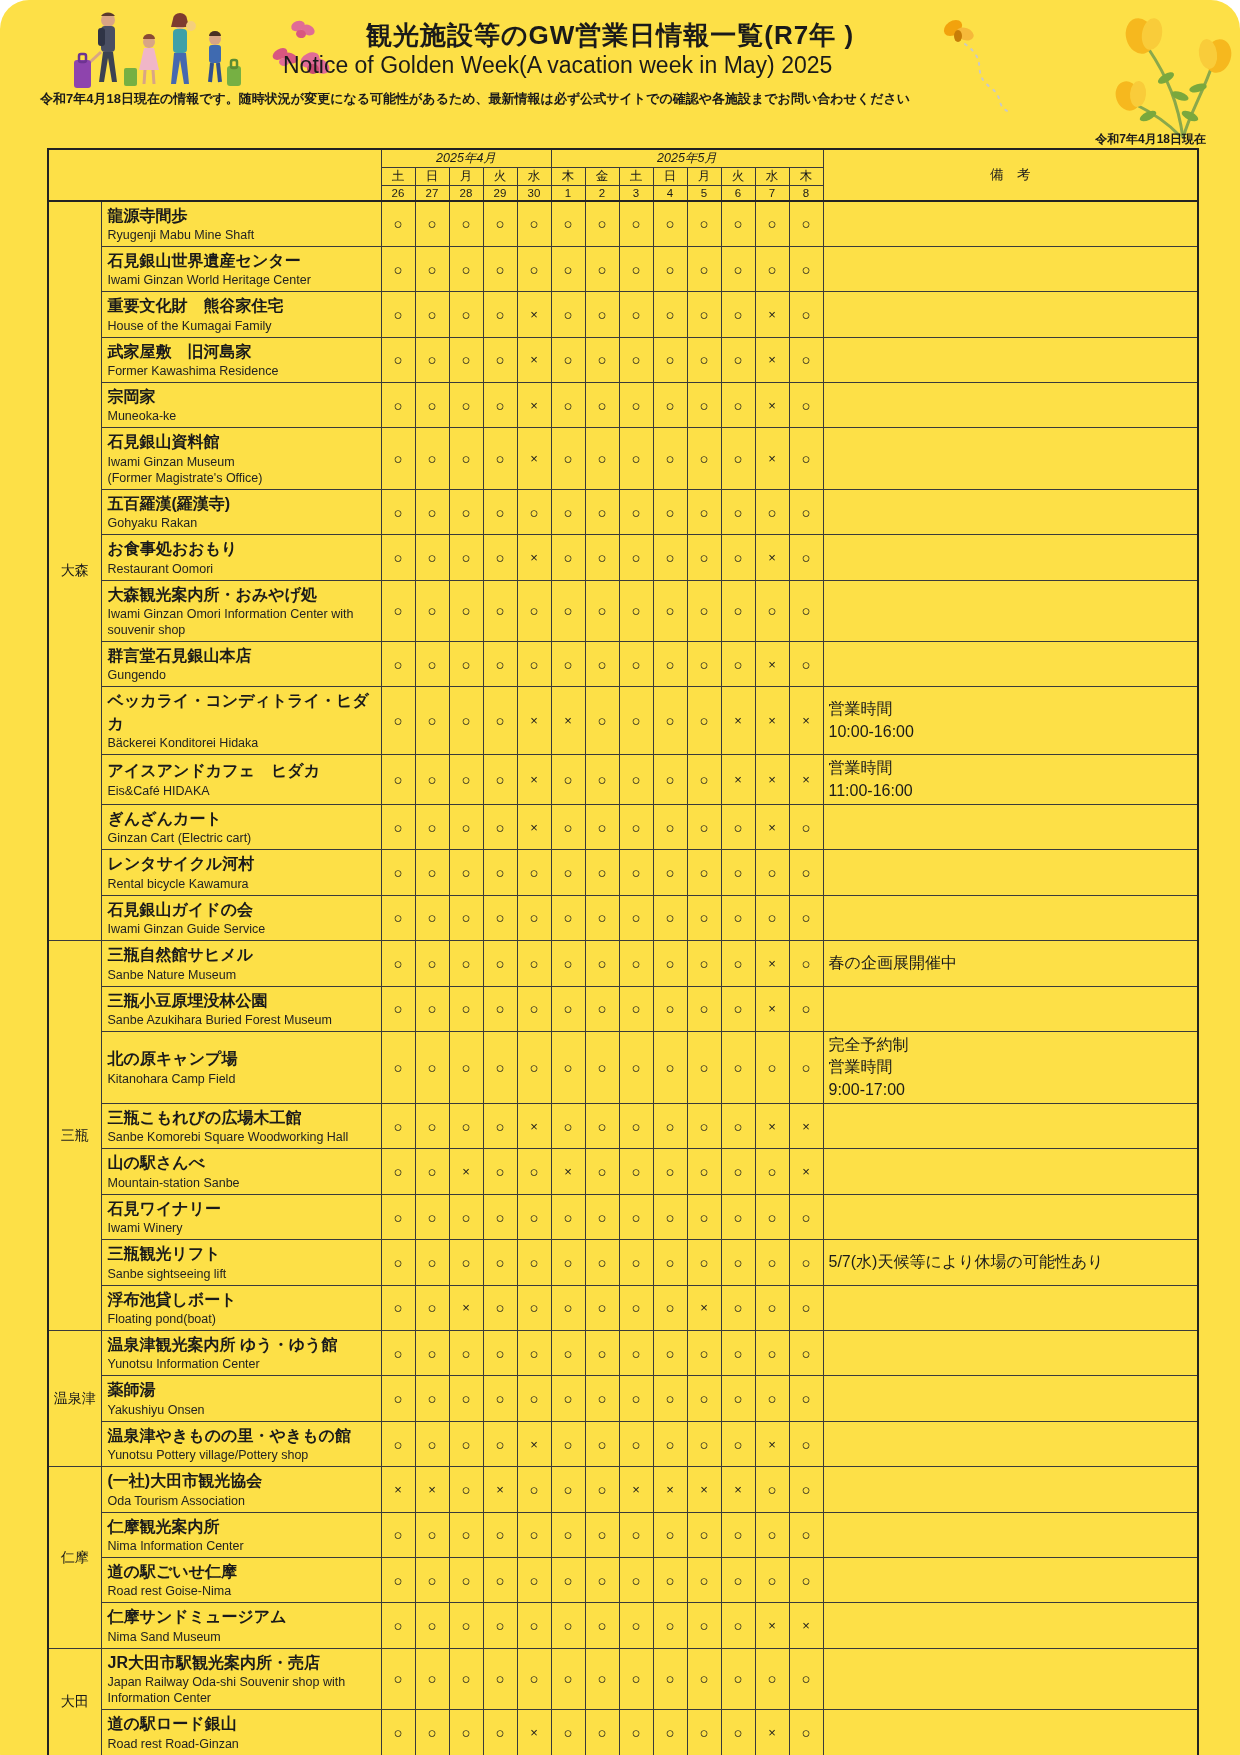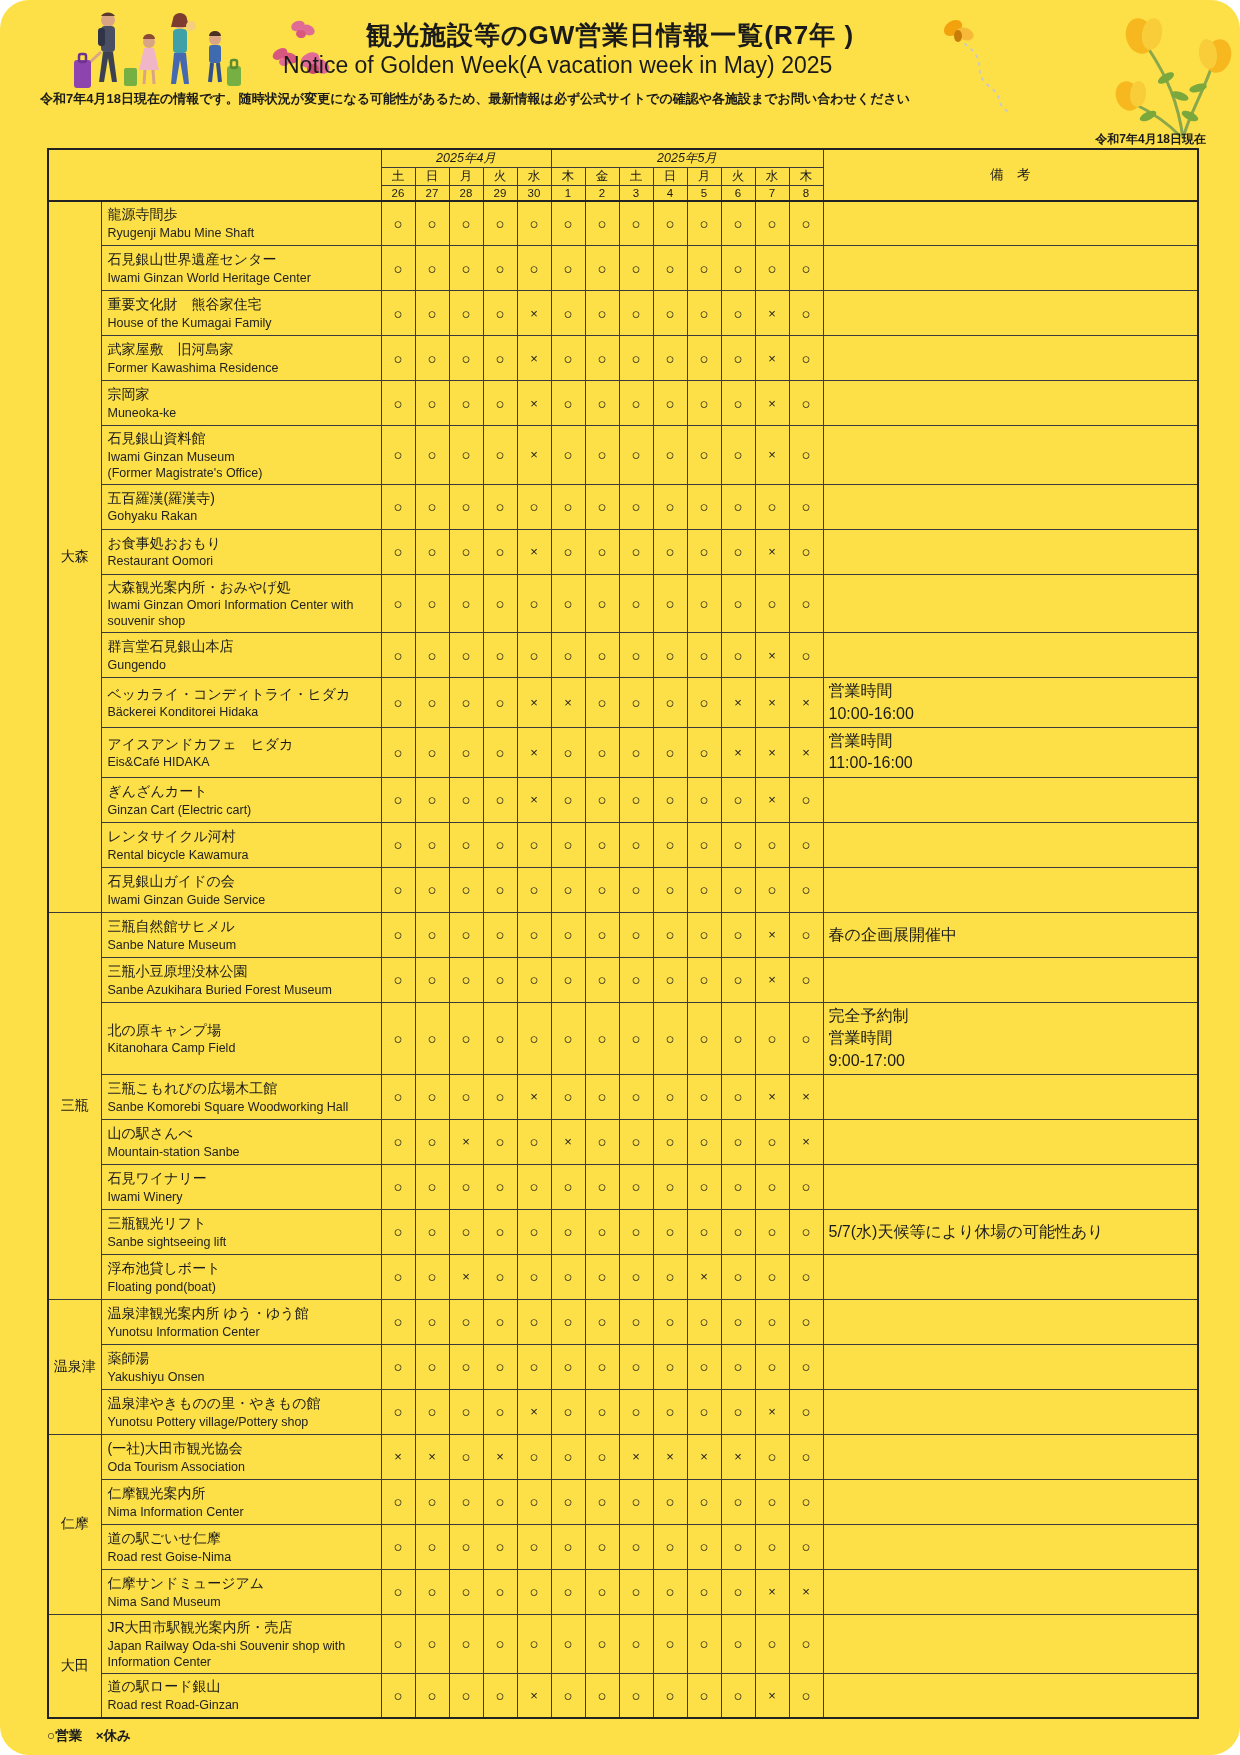--- a/index.html
+++ b/index.html
@@ -44,21 +44,21 @@
   thead td{text-align:center;vertical-align:middle;padding:0;}
   .month-cell{font-size:12.5px;height:18px;font-style:italic;}
   .dow-cell{font-size:12.5px;height:18px;}
   .date-cell{font-size:11.5px;height:15px;}
   .remarks-header{font-size:13.5px;margin-left:20px;}
   thead{border-bottom:2px solid #222;}
   tbody tr{height:45px;}
   .group-start td{border-top:2px solid #222;}
   .group-cell{text-align:center;vertical-align:middle;font-size:14px;padding:0 2px;}
   .name-cell{padding:3px 6px;vertical-align:middle;}
-  .name-ja{font-size:14px;line-height:1.4;}
+  .name-ja{font-size:16px;line-height:1.4;font-weight:bold;}
   .name-en{font-size:12.5px;line-height:1.28;white-space:pre-line;color:#222;}
   .mark-cell{text-align:center;vertical-align:middle;font-size:15px;padding:0;}
   .mark-x{font-size:13px;}
   .remark-cell{font-size:16px;padding:2px 5px;vertical-align:middle;white-space:pre-line;line-height:1.4;}
   .footer-legend{
     width:1150px;margin-left:47px;margin-top:8px;
     text-align:left;padding-right:22px;box-sizing:border-box;
     font-size:13.5px;font-weight:600;
   }
 </style>

